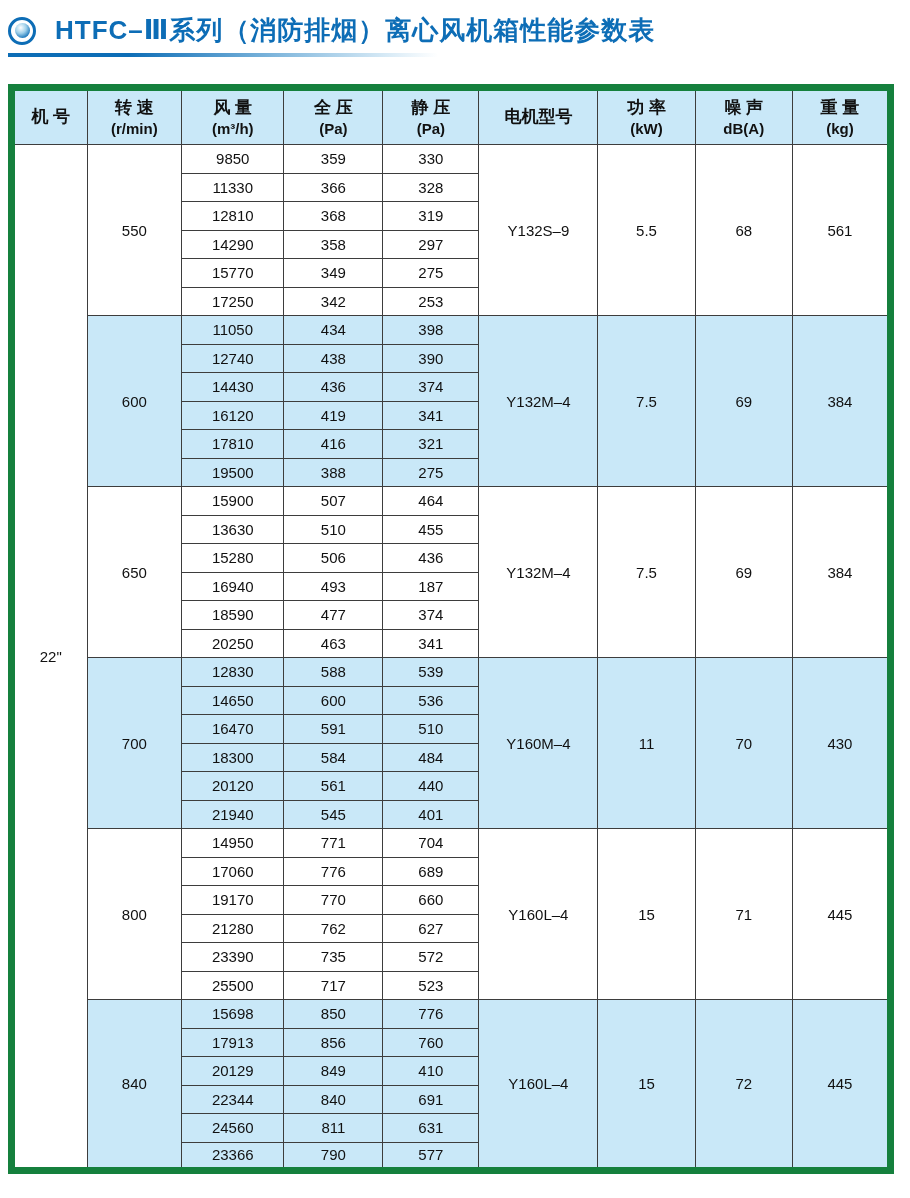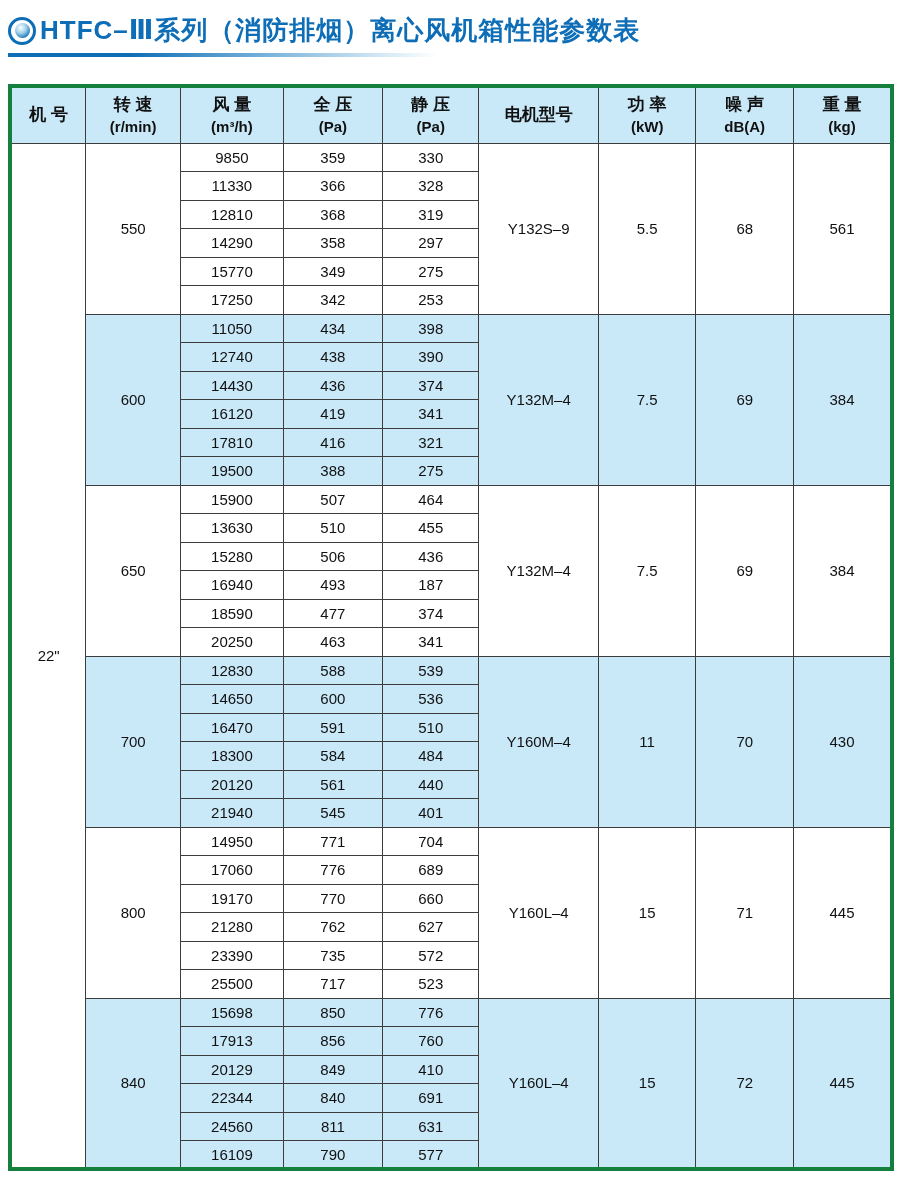--- a/index.html
+++ b/index.html
@@ -15,21 +15,21 @@
     background:#ffffff;
     font-family:"Liberation Sans","DejaVu Sans",sans-serif;
     color:#111;
   }
   .page-header{
     padding:13px 0 0 8px;
   }
   .title-row{
     display:flex;
     align-items:center;
-    gap:4px;
+    gap:19px;
   }
   .bullseye{
     width:28px;height:28px;
     border-radius:50%;
     border:3px solid var(--accent);
     display:flex;align-items:center;justify-content:center;
     flex:0 0 auto;
   }
   .bullseye-inner{
     width:15px;height:15px;border-radius:50%;
@@ -46,21 +46,21 @@
   .title-underline{
     margin-top:5px;
     height:4px;
     width:430px;
     background:linear-gradient(to right, var(--accent) 0%, var(--accent) 28%, #7fb6dc 62%, #d7eaf6 88%, rgba(255,255,255,0) 100%);
   }
   table.perf{
     border-collapse:collapse;
     table-layout:fixed;
     margin:27px 16px 0 8px;
-    border:4px solid #15803d;
+    border:7px solid #15803d;
   }
   .perf th,.perf td{
     border:1px solid var(--grid);
     text-align:center;
     vertical-align:middle;
     padding:0;
   }
   .perf thead th{
     background:var(--shade);
     height:57px;
@@ -341,18 +341,18 @@
         <td class="shade">22344</td>
         <td class="shade">840</td>
         <td class="shade">691</td>
       </tr>
       <tr>
         <td class="shade">24560</td>
         <td class="shade">811</td>
         <td class="shade">631</td>
       </tr>
       <tr>
-        <td class="shade">16109</td>
+        <td class="shade">23366</td>
         <td class="shade">790</td>
         <td class="shade">577</td>
       </tr>
     </tbody>
 </table>
 
 </body></html>

